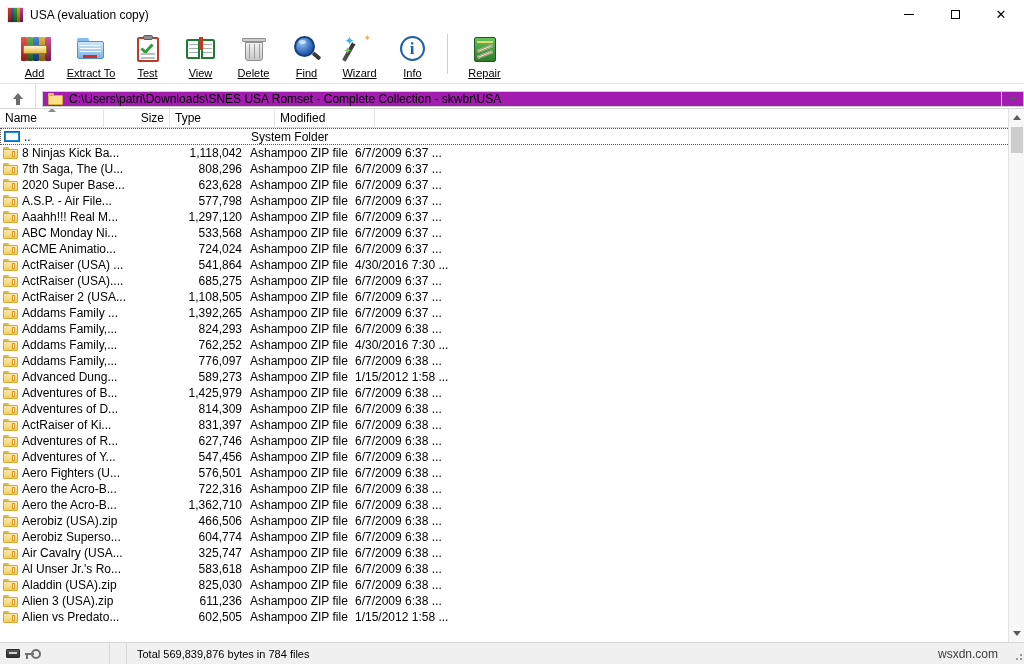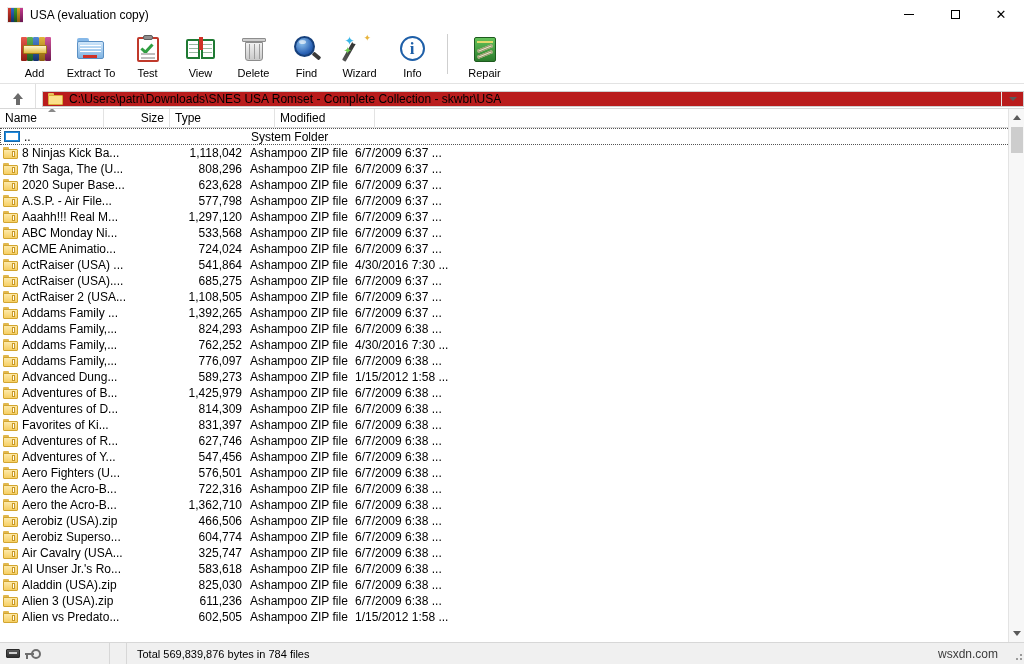--- a/index.html
+++ b/index.html
@@ -74,21 +74,21 @@
     background: #ffffff;
     border-bottom: 1px solid #e3e3e3;
   }
   .tbtn {
     width: 53px; height: 50px;
     display: flex; flex-direction: column;
     align-items: center; justify-content: flex-start;
     font-size: 11px; color: #000;
     padding-top: 2px;
   }
-  .tbtn .lbl { margin-top: 3px; white-space: nowrap; }
+  .tbtn .lbl { margin-top: 3px; white-space: nowrap; text-decoration: underline; }
   .tbtn.wide { width: 60px; }
   .ticon { width: 32px; height: 30px; position: relative; }
   .tsep {
     width: 1px; height: 40px; background: #cfcfcf;
     margin: 2px 10px 0 8px; flex: 0 0 1px;
   }
 
   
   .ic-add i { position: absolute; top: 3px; width: 6px; height: 24px; border-radius: 1px; }
   .ic-add i:nth-child(1) { left: 2px;  background: linear-gradient(#e8594b,#8f1d13); }
@@ -240,21 +240,21 @@
   }
   .up-arrow {
     width: 0; height: 0; border-left: 5px solid transparent; border-right: 5px solid transparent;
     border-bottom: 6px solid #6b6b6b; position: relative;
   }
   .up-arrow::after {
     content: ""; position: absolute; left: -2px; top: 6px; width: 4px; height: 6px; background: #6b6b6b;
   }
   .addrfield {
     flex: 1; display: flex; align-items: center;
-    border: 1px solid #cfcfcf; background: #b91c1c;
+    border: 1px solid #cfcfcf; background: #a21caf;
     margin: 7px 0 1px 6px;
     position: relative;
   }
   .addr-folder {
     width: 15px; height: 12px; margin-left: 5px; margin-right: 6px; position: relative; flex: 0 0 15px;
   }
   .addr-folder .ft { position: absolute; left: 0; top: 0; width: 6px; height: 3px; background: #e8c25a; border-radius: 1px 1px 0 0; }
   .addr-folder .fb { position: absolute; left: 0; top: 2px; width: 15px; height: 10px; background: #fbe08a; border: 1px solid #d9ad38; border-radius: 1px; }
   .addr-text { font-size: 12px; color: #000; white-space: nowrap; overflow: hidden; }
   .addr-drop {
@@ -772,21 +772,21 @@
           <div class="c-type">Ashampoo ZIP file</div>
           <div class="c-mod">6/7/2009 6:38 ...</div>
         </div>
         <div class="row">
           <div class="c-name">
             <div class="fico">
               <div class="ft"></div>
               <div class="fb"></div>
               <div class="zp"></div>
             </div>
-            <span class="nm">Favorites of Ki...</span>
+            <span class="nm">ActRaiser of Ki...</span>
           </div>
           <div class="c-size">831,397</div>
           <div class="c-type">Ashampoo ZIP file</div>
           <div class="c-mod">6/7/2009 6:38 ...</div>
         </div>
         <div class="row">
           <div class="c-name">
             <div class="fico">
               <div class="ft"></div>
               <div class="fb"></div>

